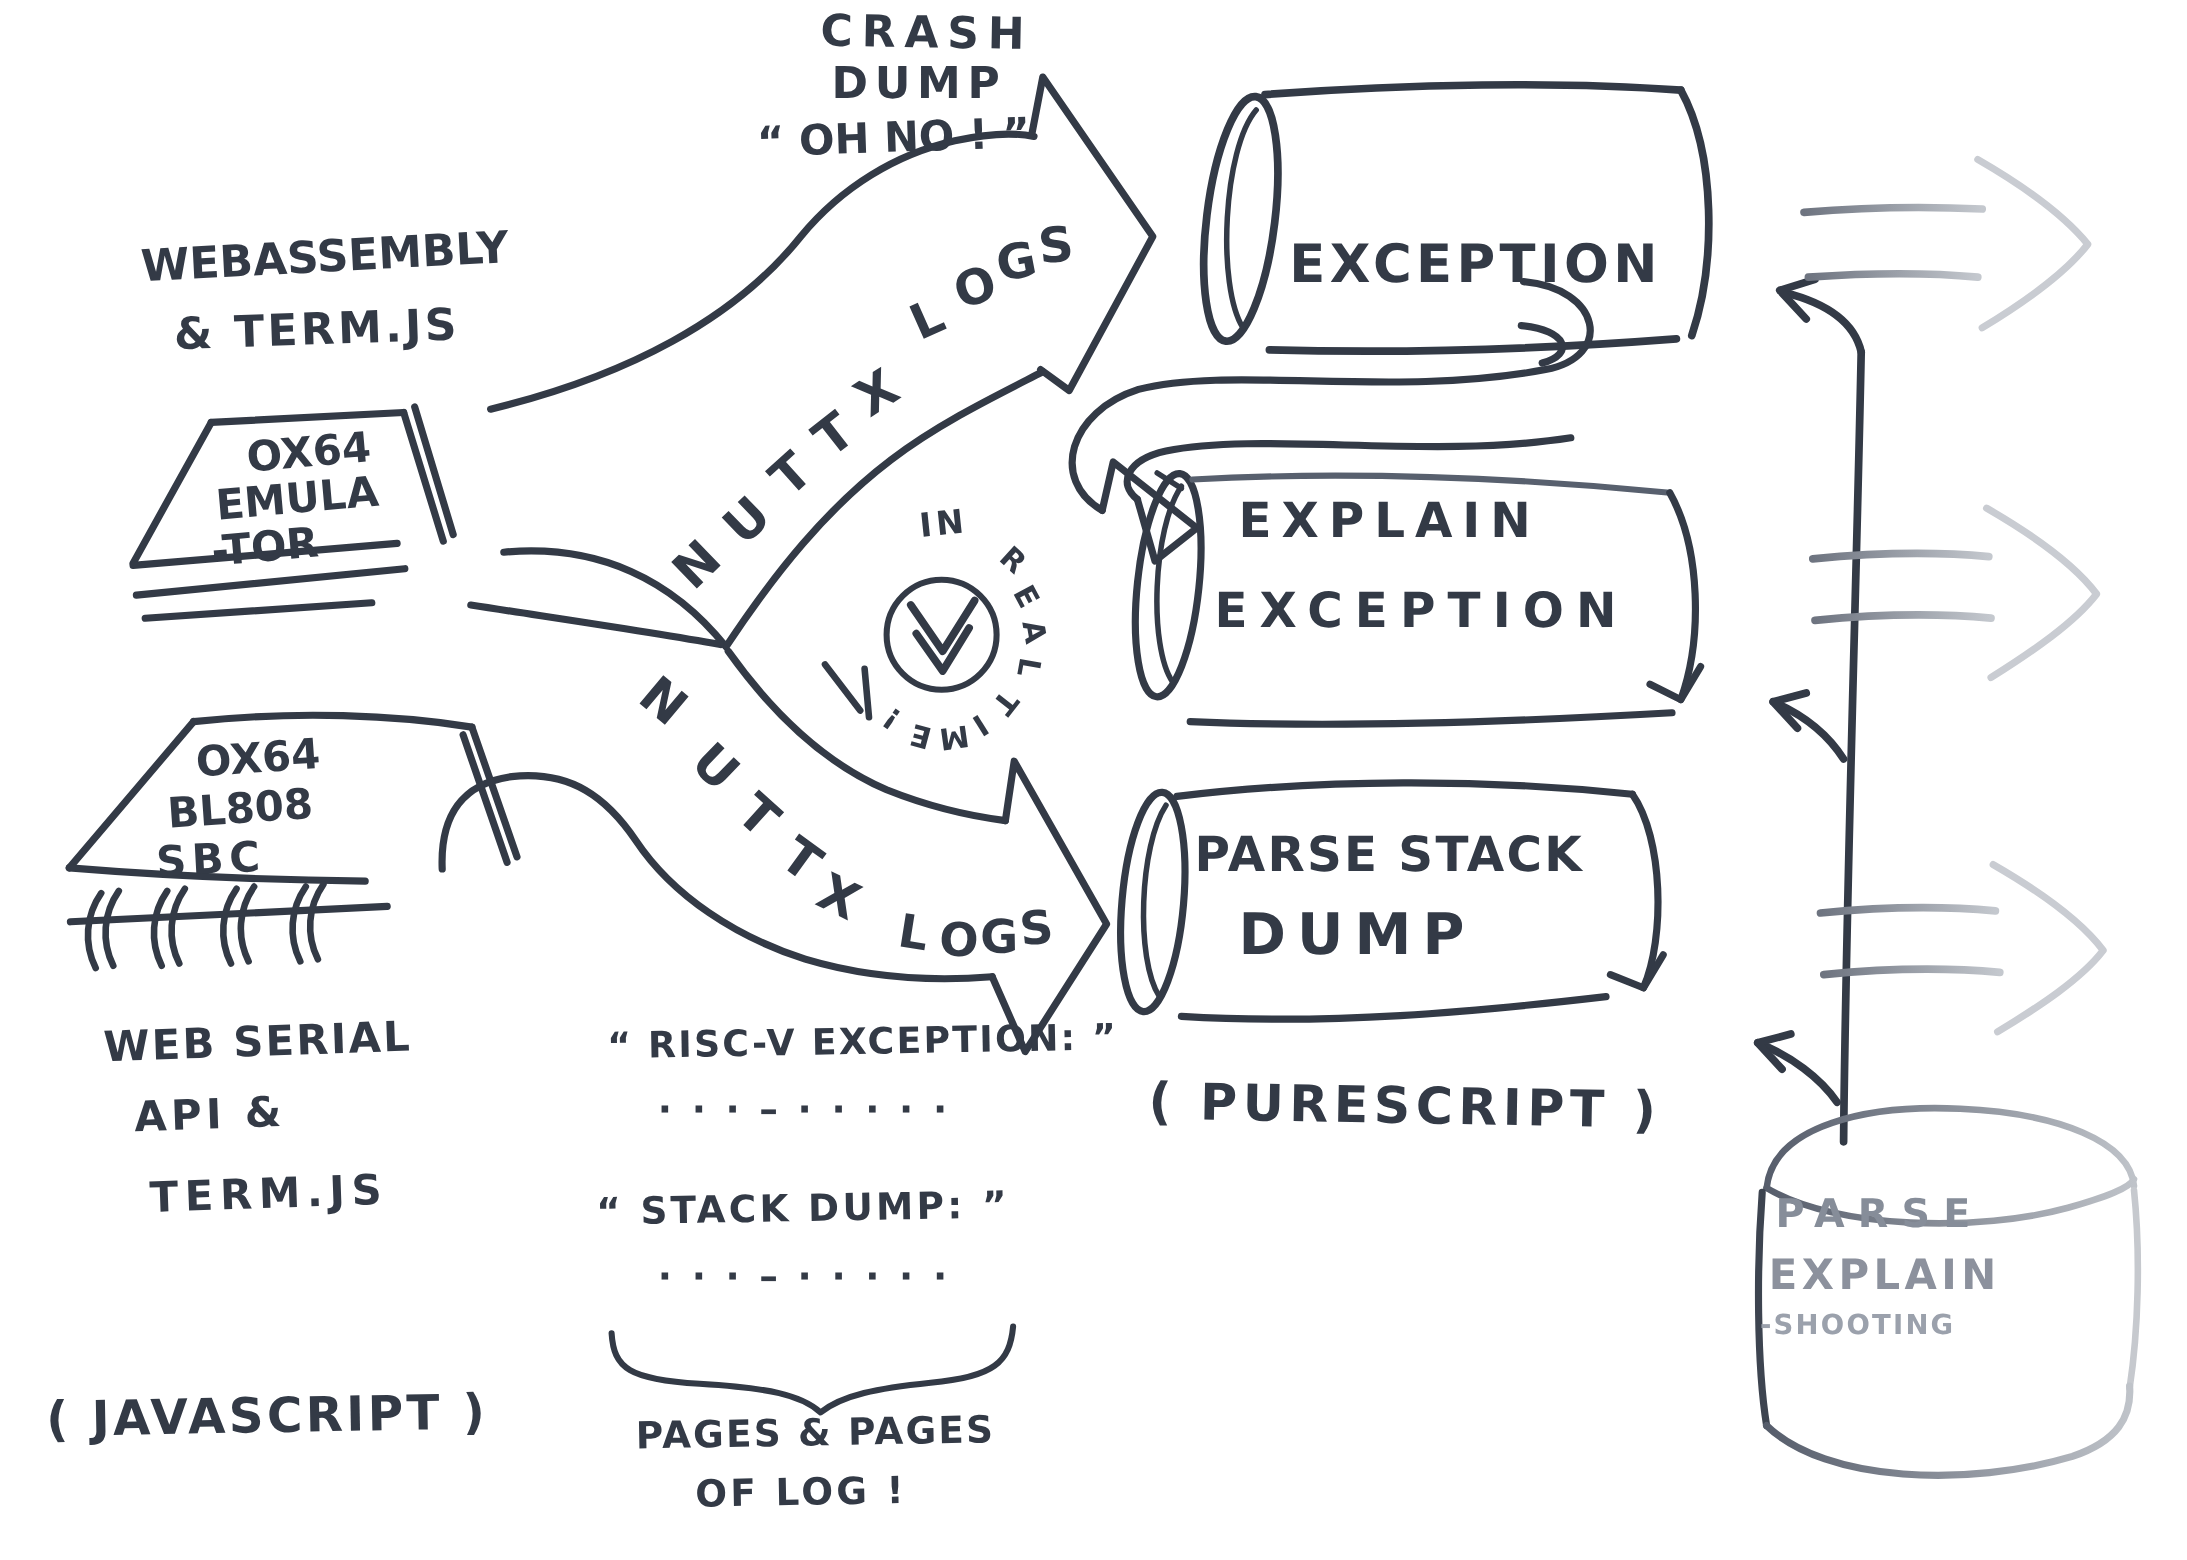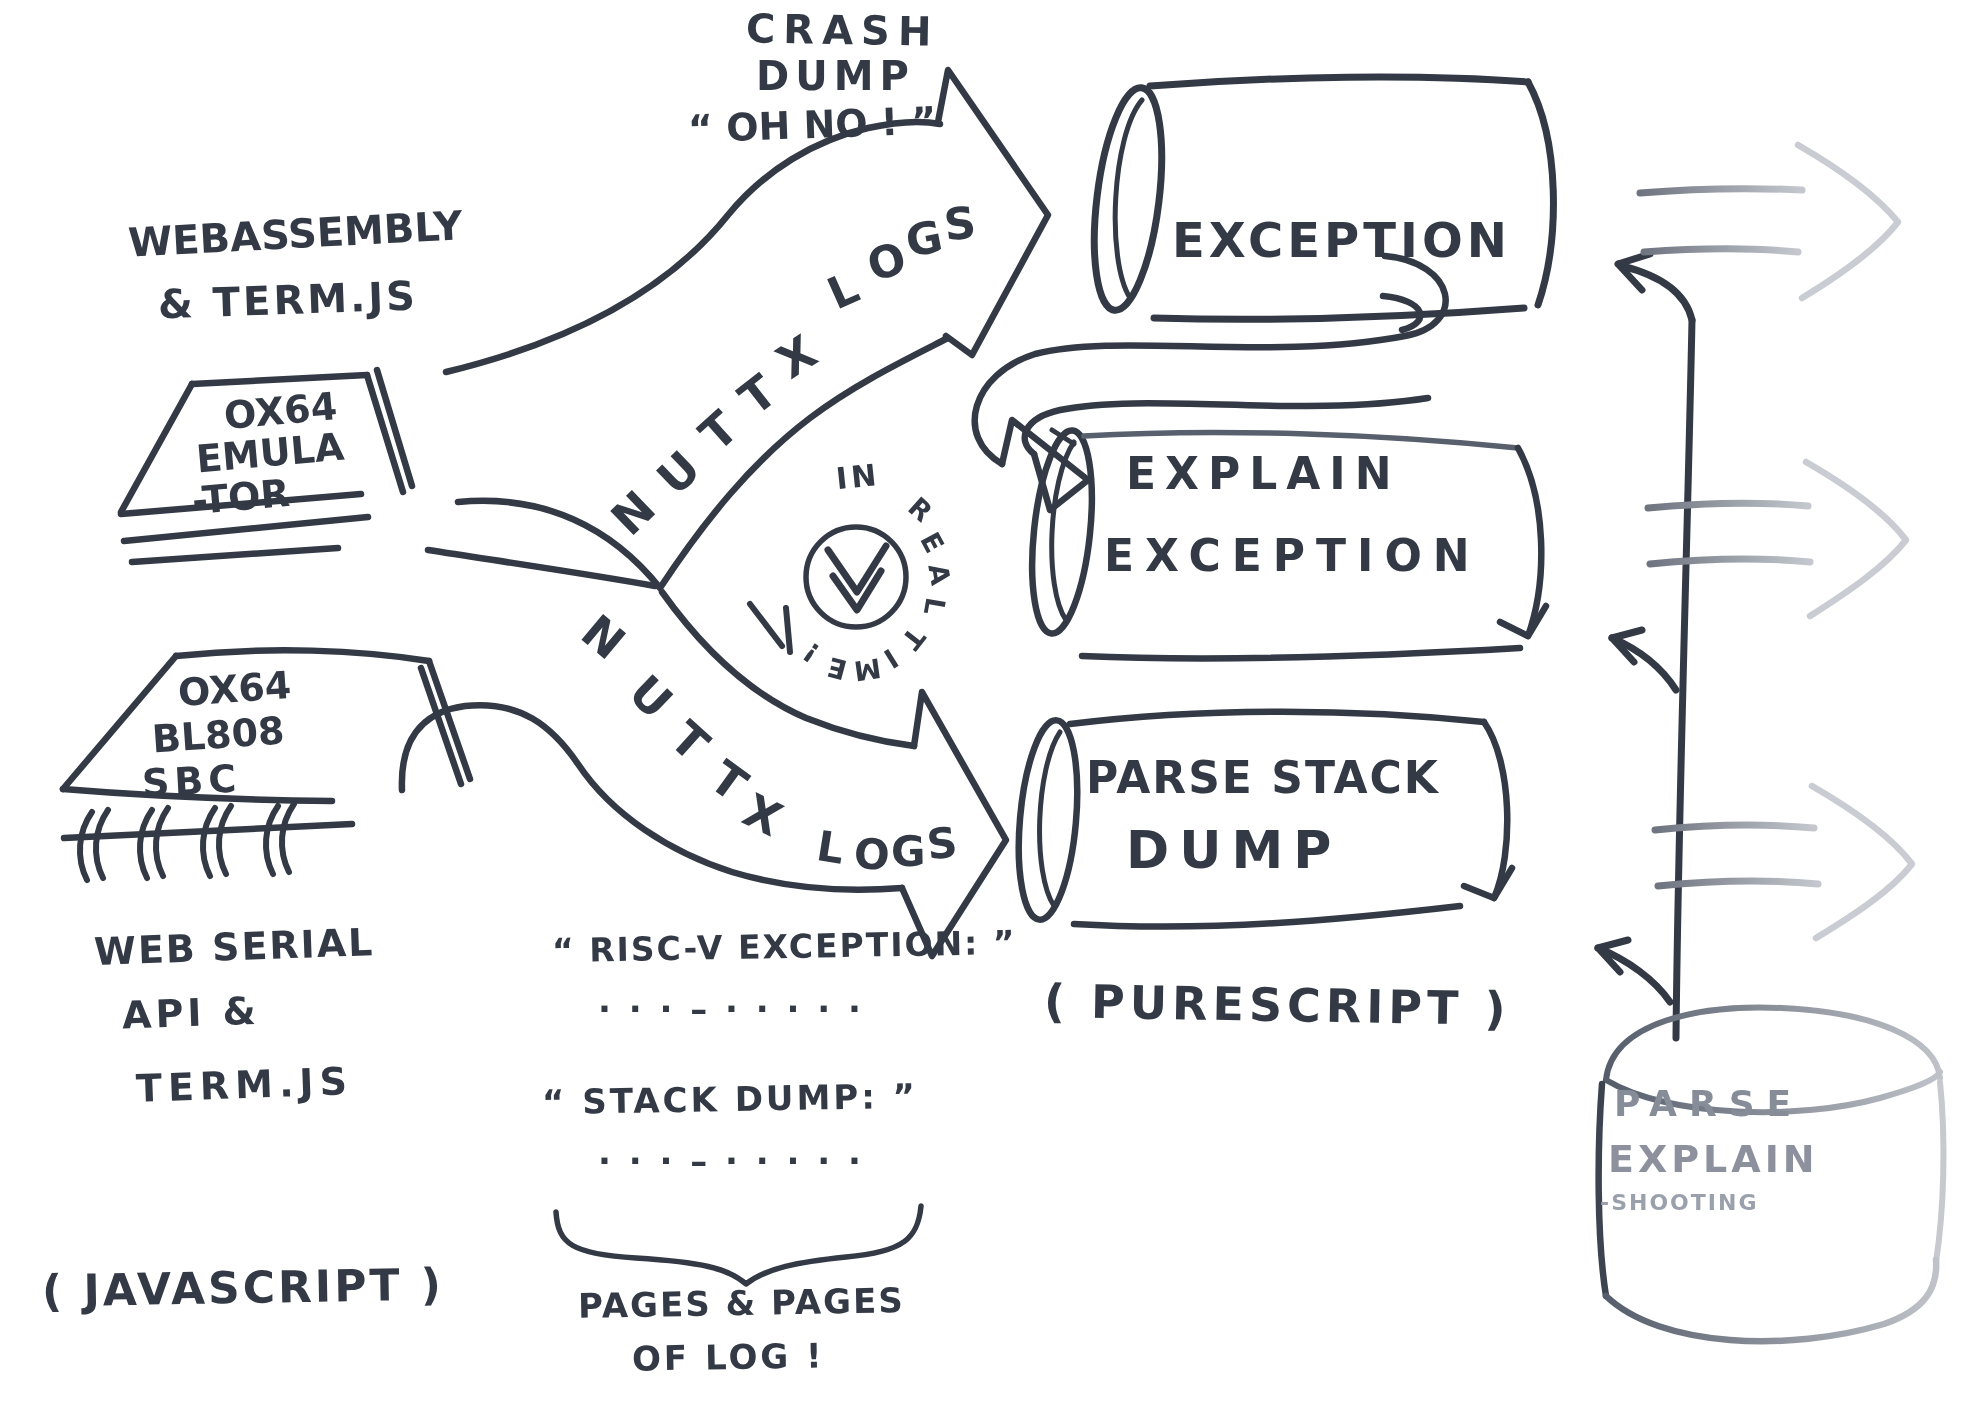--- a/index.html
+++ b/index.html
@@ -36,21 +36,21 @@
   .pure{left:1044px;top:982px;font-size:46px;letter-spacing:5px;transform:rotate(1deg);}
   .risc{left:552px;top:930px;font-size:33px;letter-spacing:2px;transform:rotate(-1deg);}
   .dots1{left:598px;top:992px;font-size:34px;letter-spacing:3px;}
   .stq{left:542px;top:1082px;font-size:34px;letter-spacing:3px;transform:rotate(-1deg);}
   .dots2{left:598px;top:1144px;font-size:34px;letter-spacing:3px;}
   .pg1{left:578px;top:1286px;font-size:34px;letter-spacing:2px;transform:rotate(-1deg);}
   .pg2{left:632px;top:1340px;font-size:34px;letter-spacing:3px;transform:rotate(-1deg);}
   .inlbl{left:836px;top:462px;font-size:30px;letter-spacing:4px;transform:rotate(-6deg);}
   .kn1{left:1614px;top:1086px;font-size:36px;letter-spacing:12px;color:#868d99;}
   .kn2{left:1608px;top:1140px;font-size:38px;letter-spacing:4px;color:#8c919d;}
-  .kn3{left:1600px;top:1192px;font-size:22px;letter-spacing:2px;color:#9ba1ac;}
+  .kn3{left:1600px;top:1192px;font-size:25px;letter-spacing:2px;color:#9ba1ac;}
   .kn4{left:1592px;top:1238px;font-size:42px;letter-spacing:2px;color:#4d5460;}
   
   .w{position:absolute;left:0;top:0;width:0;height:0;}
   .w span{position:absolute;font-weight:700;color:#333a46;}
   .w-tn span{font-size:46px;}
   .w-tn span:nth-child(1){left:614px;top:486px;transform:rotate(-44deg);}
   .w-tn span:nth-child(2){left:660px;top:446px;transform:rotate(-44deg);}
   .w-tn span:nth-child(3){left:703px;top:404px;transform:rotate(-42deg);}
   .w-tn span:nth-child(4){left:742px;top:368px;transform:rotate(-38deg);}
   .w-tn span:nth-child(5){left:779px;top:330px;transform:rotate(-33deg);}

